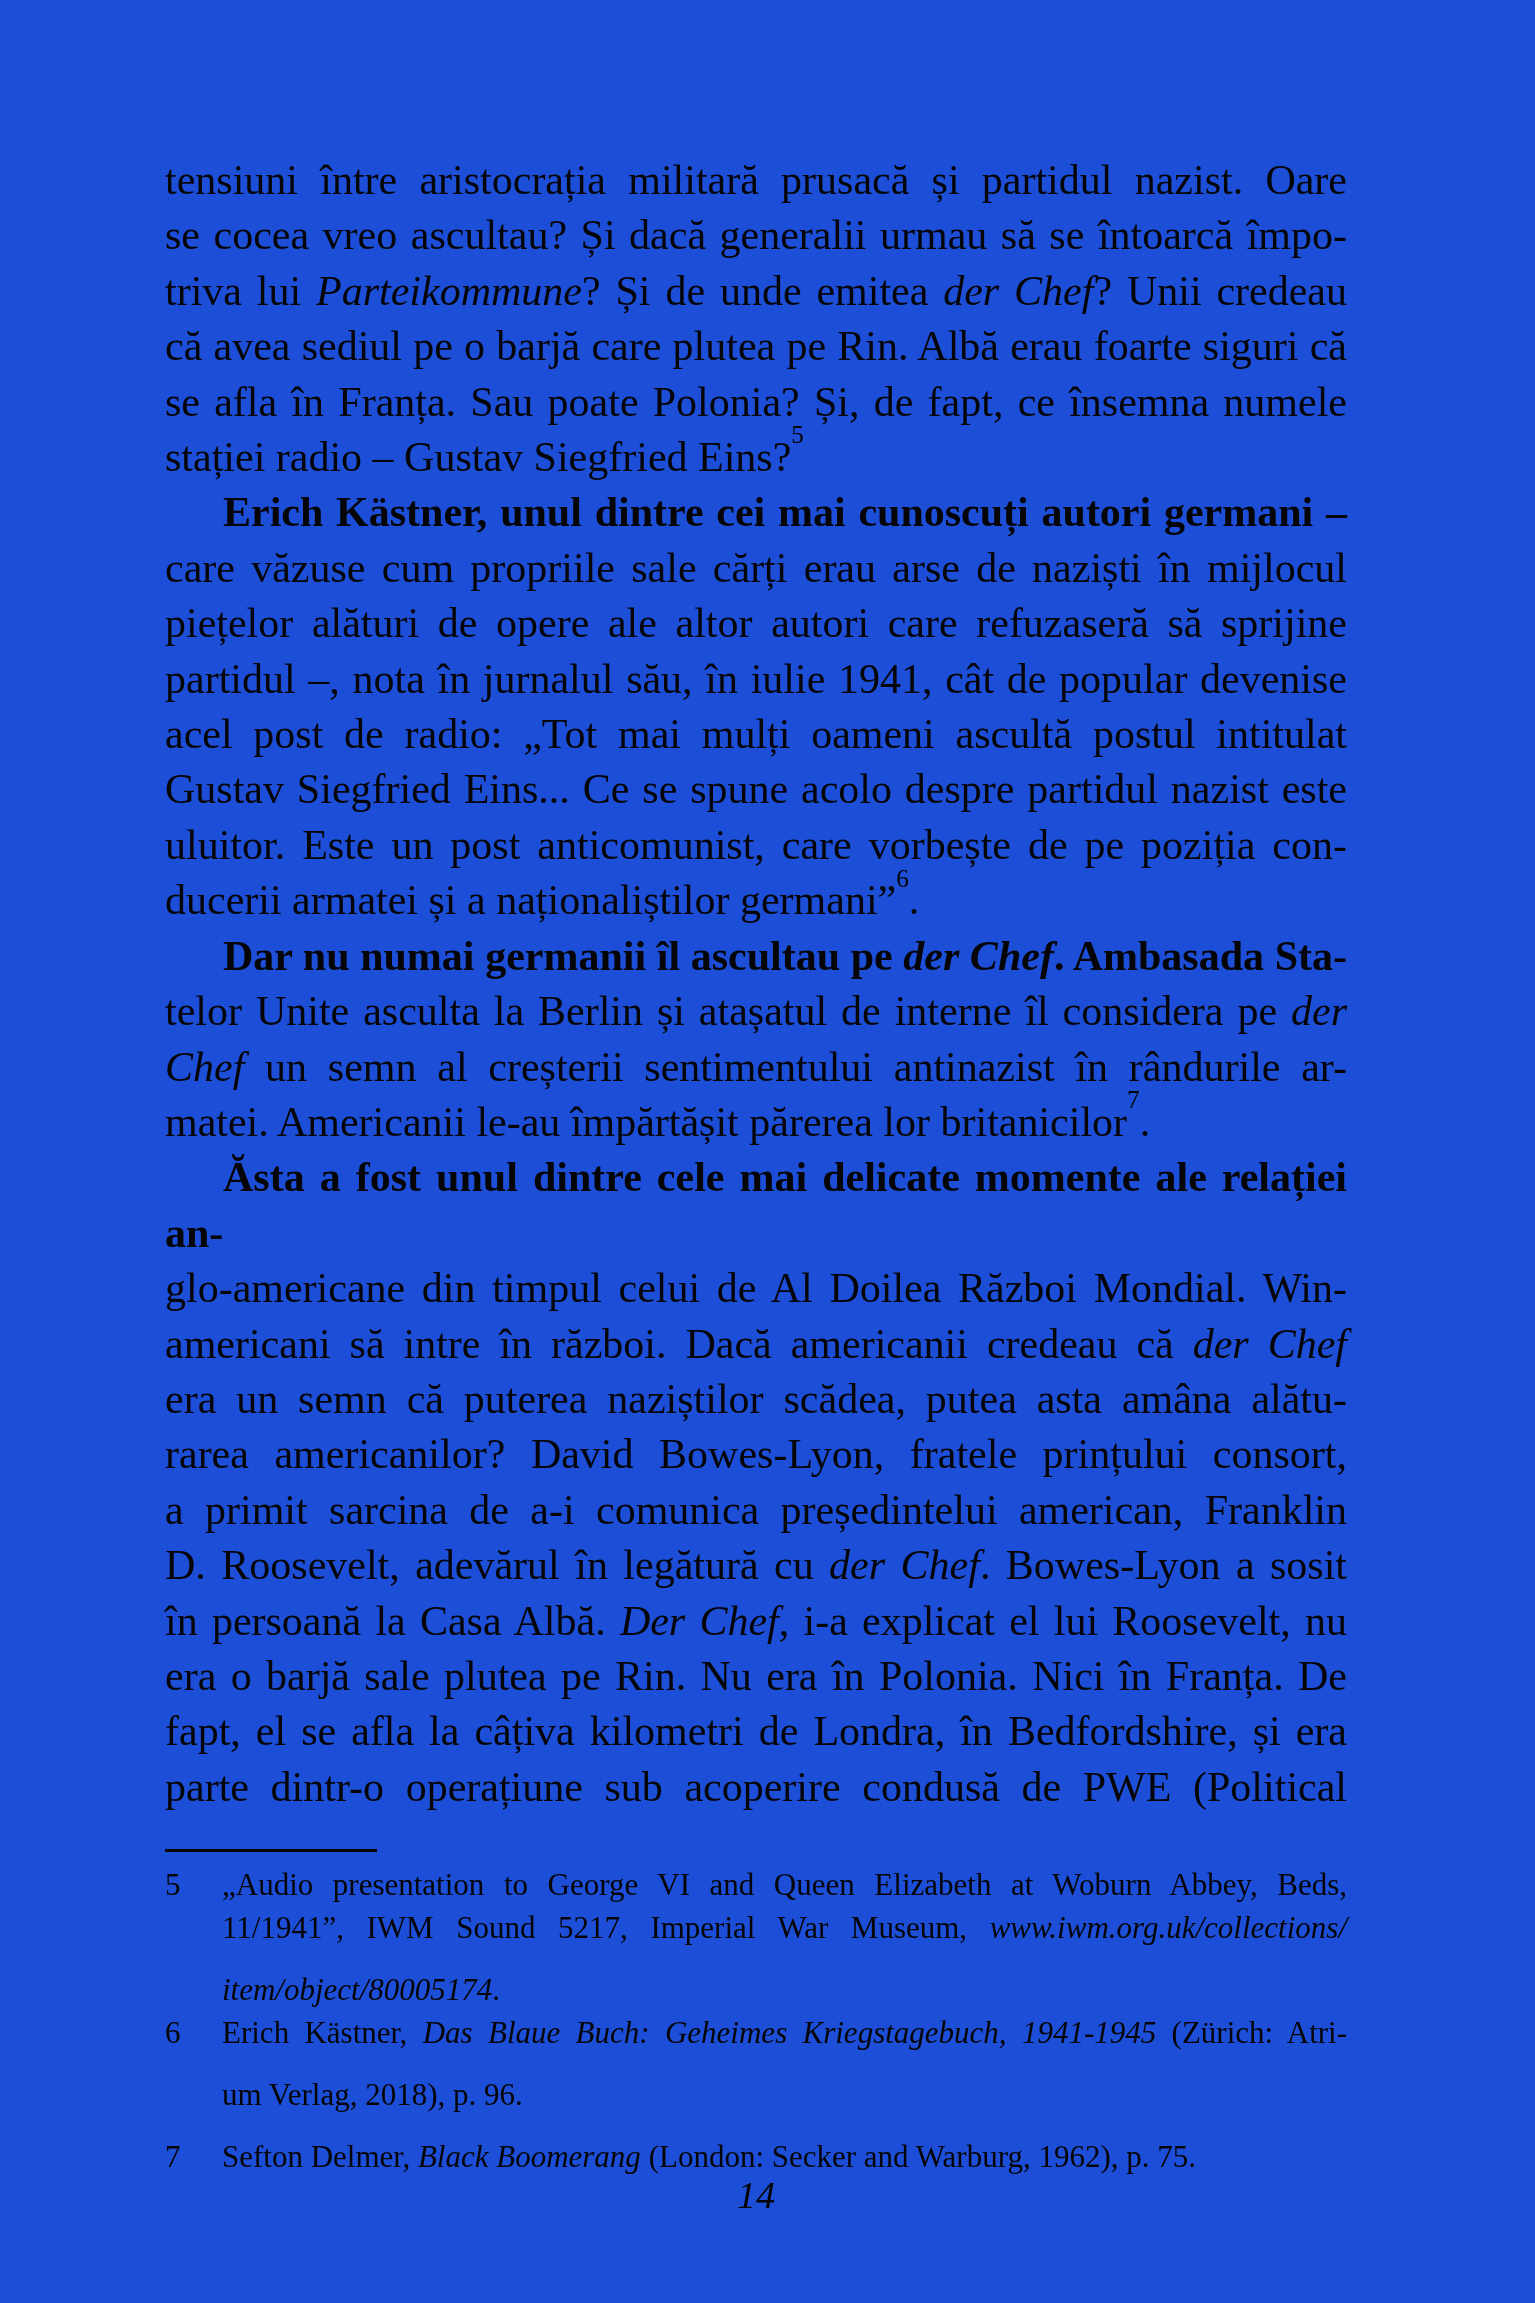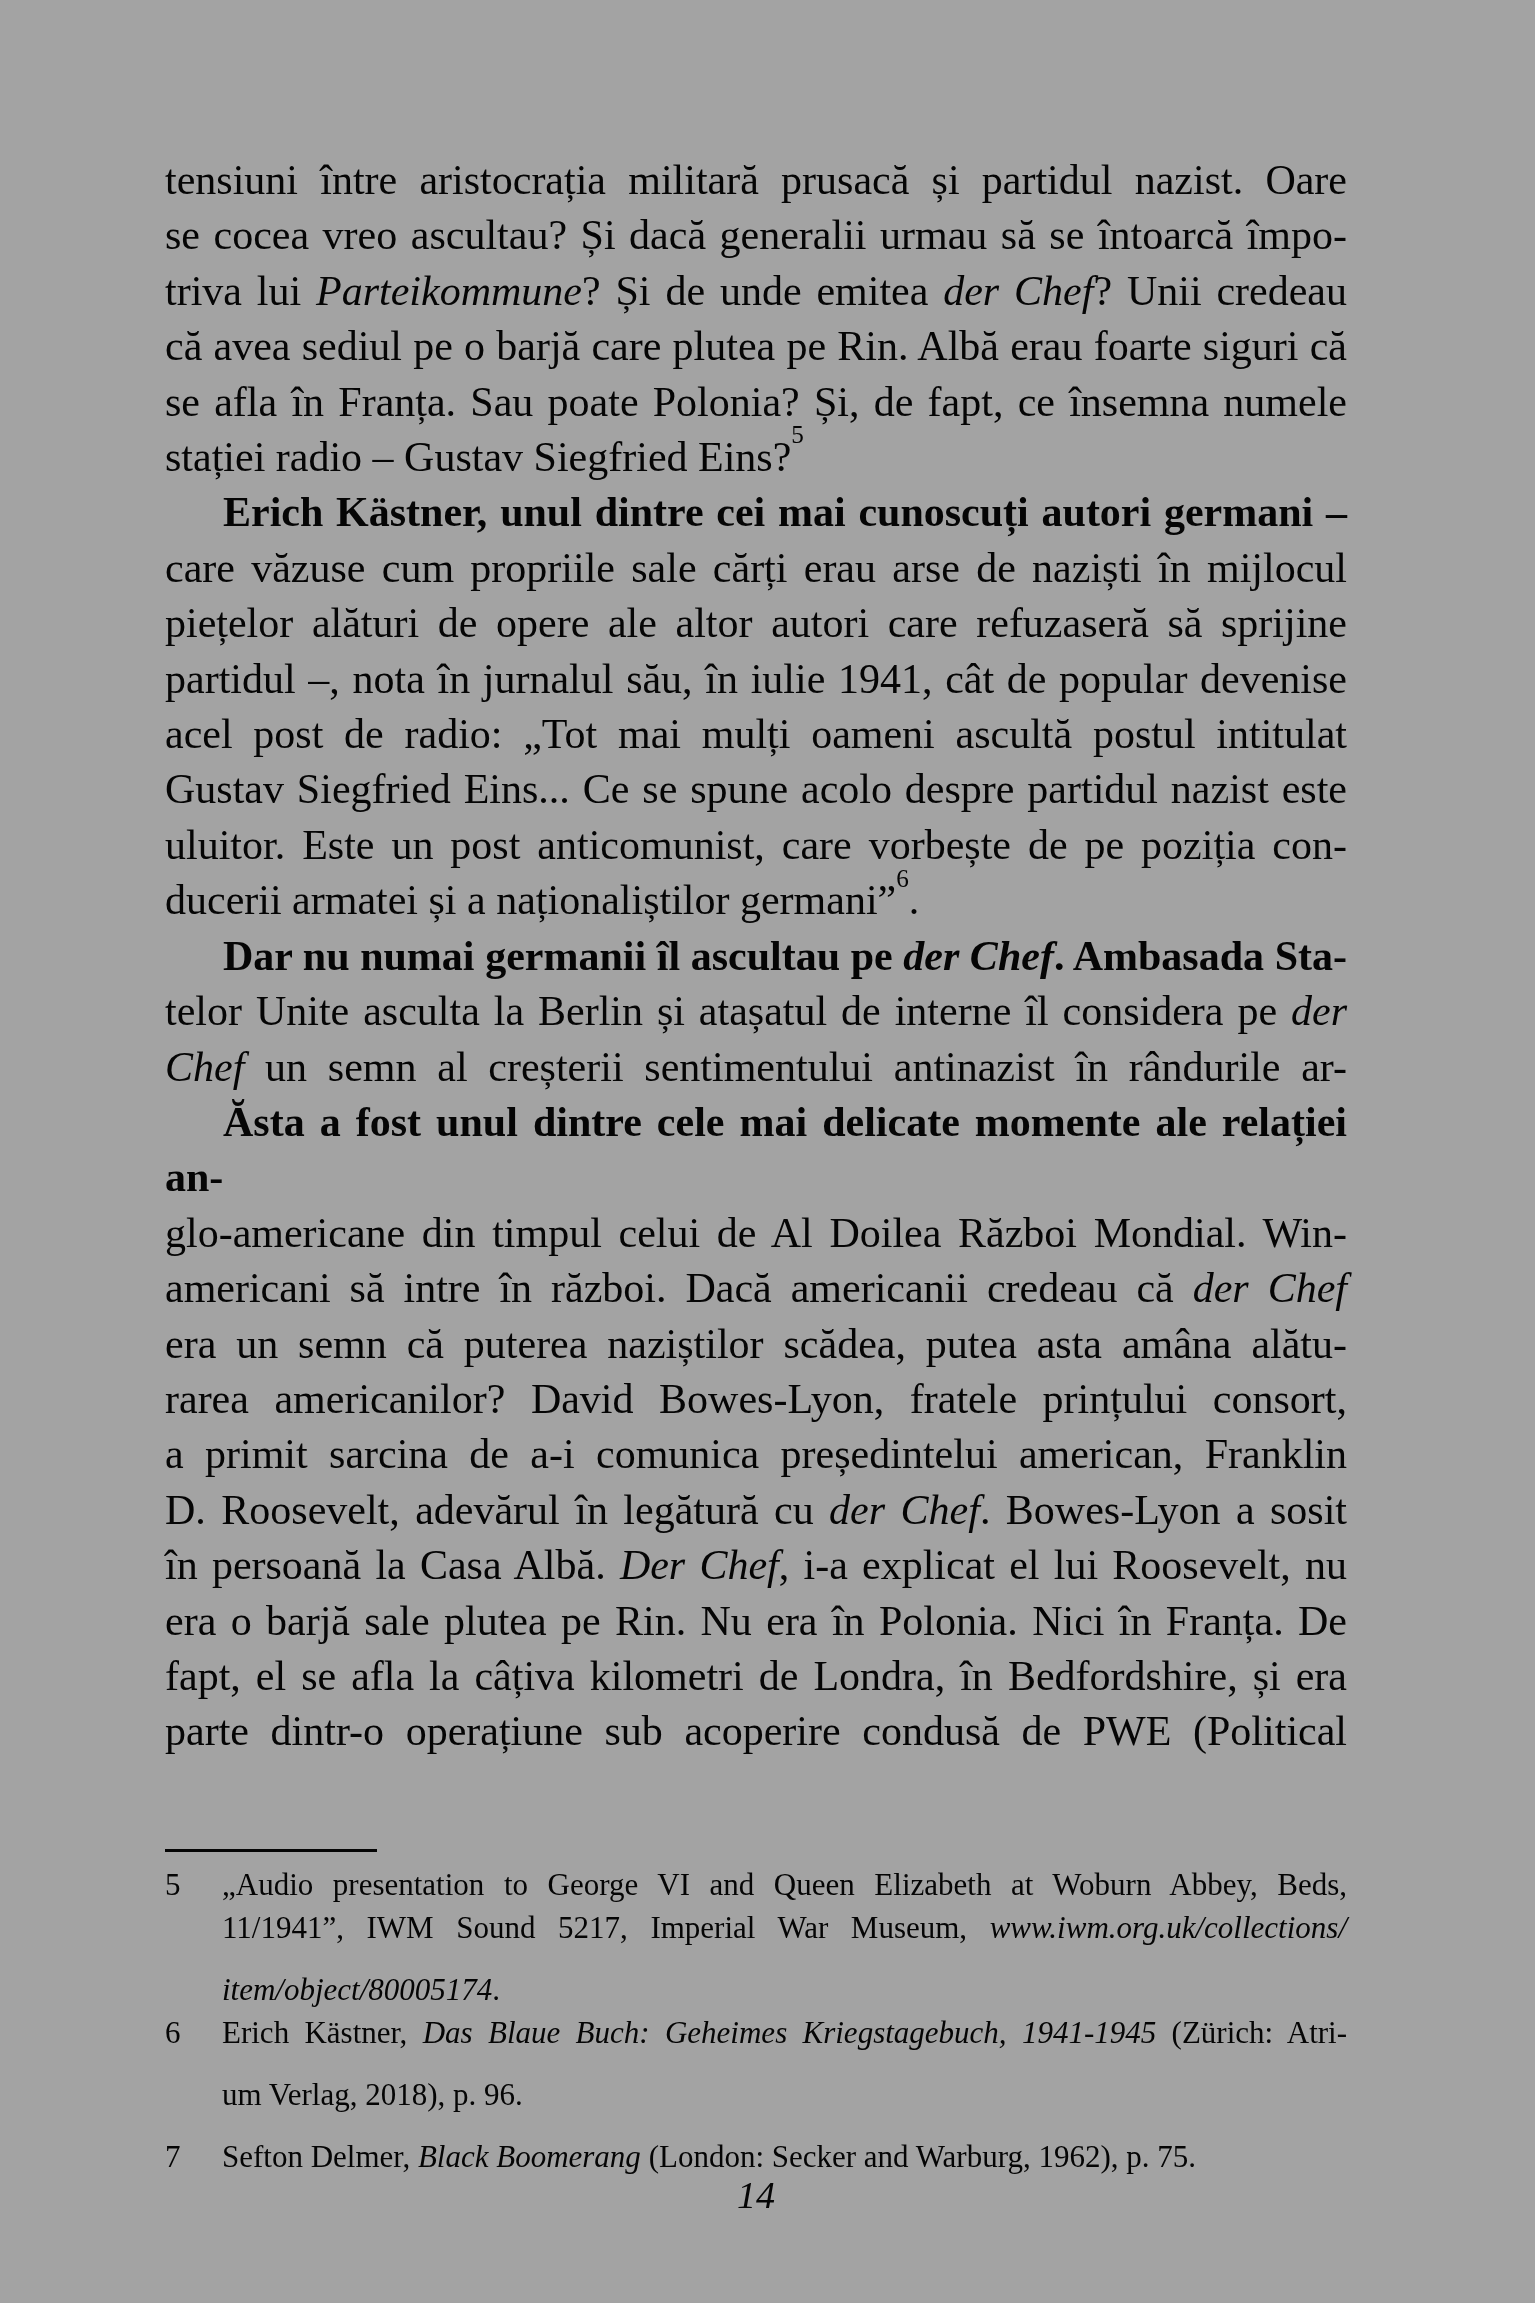--- a/index.html
+++ b/index.html
@@ -4,21 +4,21 @@
 <style>
   html, body {
     margin: 0;
     padding: 0;
     background: #ffffff;
   }
   .page {
     position: relative;
     width: 1535px;
     height: 2303px;
-    background: #a3a3a3;
+    background: #1d4ed8;
     overflow: hidden;
     font-family: "Liberation Serif", "DejaVu Serif", serif;
     color: #050505;
   }
   .body-text {
     position: absolute;
     left: 165px;
     top: 153px;
     width: 1182px;
   }
@@ -96,20 +96,21 @@
       <div class="line"><span>care văzuse cum propriile sale cărți erau arse de naziști în mijlocul</span></div>
       <div class="line"><span>piețelor alături de opere ale altor autori care refuzaseră să sprijine</span></div>
       <div class="line"><span>partidul –, nota în jurnalul său, în iulie 1941, cât de popular devenise</span></div>
       <div class="line"><span>acel post de radio: „Tot mai mulți oameni ascultă postul intitulat</span></div>
       <div class="line"><span>Gustav Siegfried Eins... Ce se spune acolo despre partidul nazist este</span></div>
       <div class="line"><span>uluitor. Este un post anticomunist, care vorbește de pe poziția con-</span></div>
       <div class="line last"><span>ducerii armatei și a naționaliștilor germani”</span><sup>6</sup><span>.</span></div>
       <div class="line indent"><span>Dar nu numai germanii îl ascultau pe </span><i>der Chef</i><span>. Ambasada Sta-</span></div>
       <div class="line"><span>telor Unite asculta la Berlin și atașatul de interne îl considera pe </span><i>der</i></div>
       <div class="line"><i>Chef</i><span> un semn al creșterii sentimentului antinazist în rândurile ar-</span></div>
+      <div class="line last"><span>matei. Americanii le-au împărtășit părerea lor britanicilor</span><sup>7</sup><span>.</span></div>
       <div class="line indent"><span>Ăsta a fost unul dintre cele mai delicate momente ale relației an-</span></div>
       <div class="line"><span>glo-americane din timpul celui de Al Doilea Război Mondial. Win-</span></div>
       <div class="line"><span>americani să intre în război. Dacă americanii credeau că </span><i>der Chef</i></div>
       <div class="line"><span>era un semn că puterea naziștilor scădea, putea asta amâna alătu-</span></div>
       <div class="line"><span>rarea americanilor? David Bowes-Lyon, fratele prințului consort,</span></div>
       <div class="line"><span>a primit sarcina de a-i comunica președintelui american, Franklin</span></div>
       <div class="line"><span>D. Roosevelt, adevărul în legătură cu </span><i>der Chef</i><span>. Bowes-Lyon a sosit</span></div>
       <div class="line"><span>în persoană la Casa Albă. </span><i>Der Chef</i><span>, i-a explicat el lui Roosevelt, nu</span></div>
       <div class="line"><span>era o barjă sale plutea pe Rin. Nu era în Polonia. Nici în Franța. De</span></div>
       <div class="line"><span>fapt, el se afla la câțiva kilometri de Londra, în Bedfordshire, și era</span></div>

